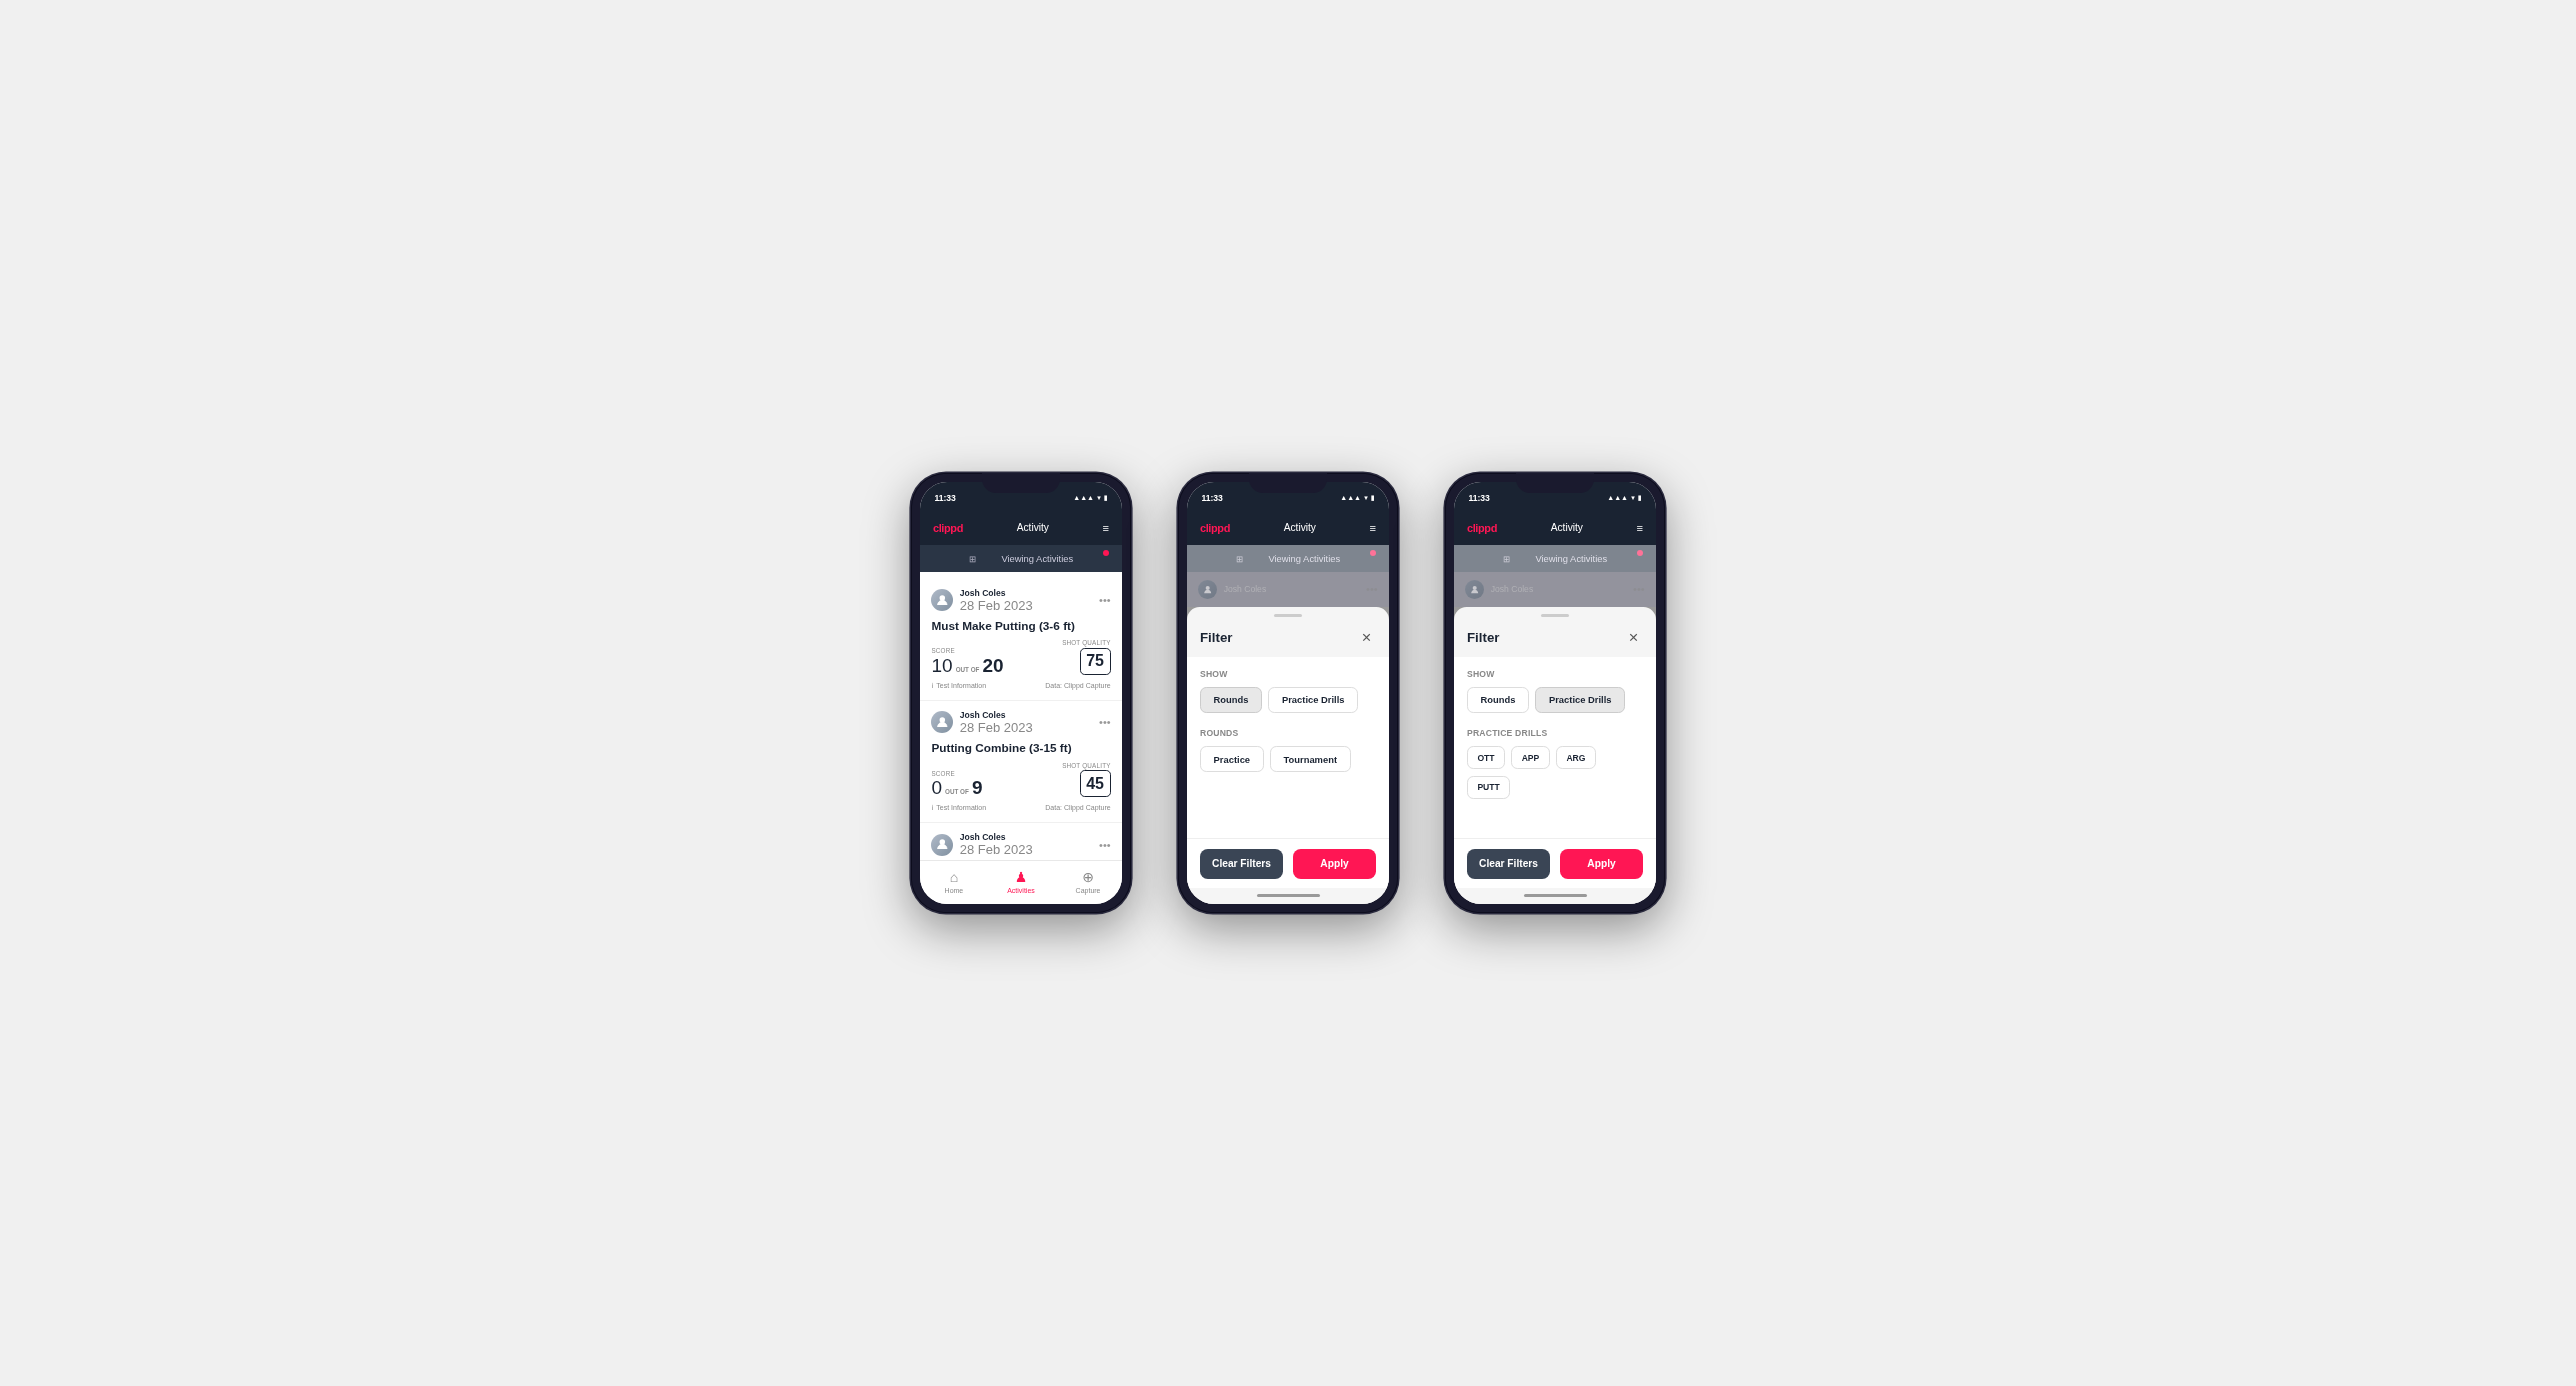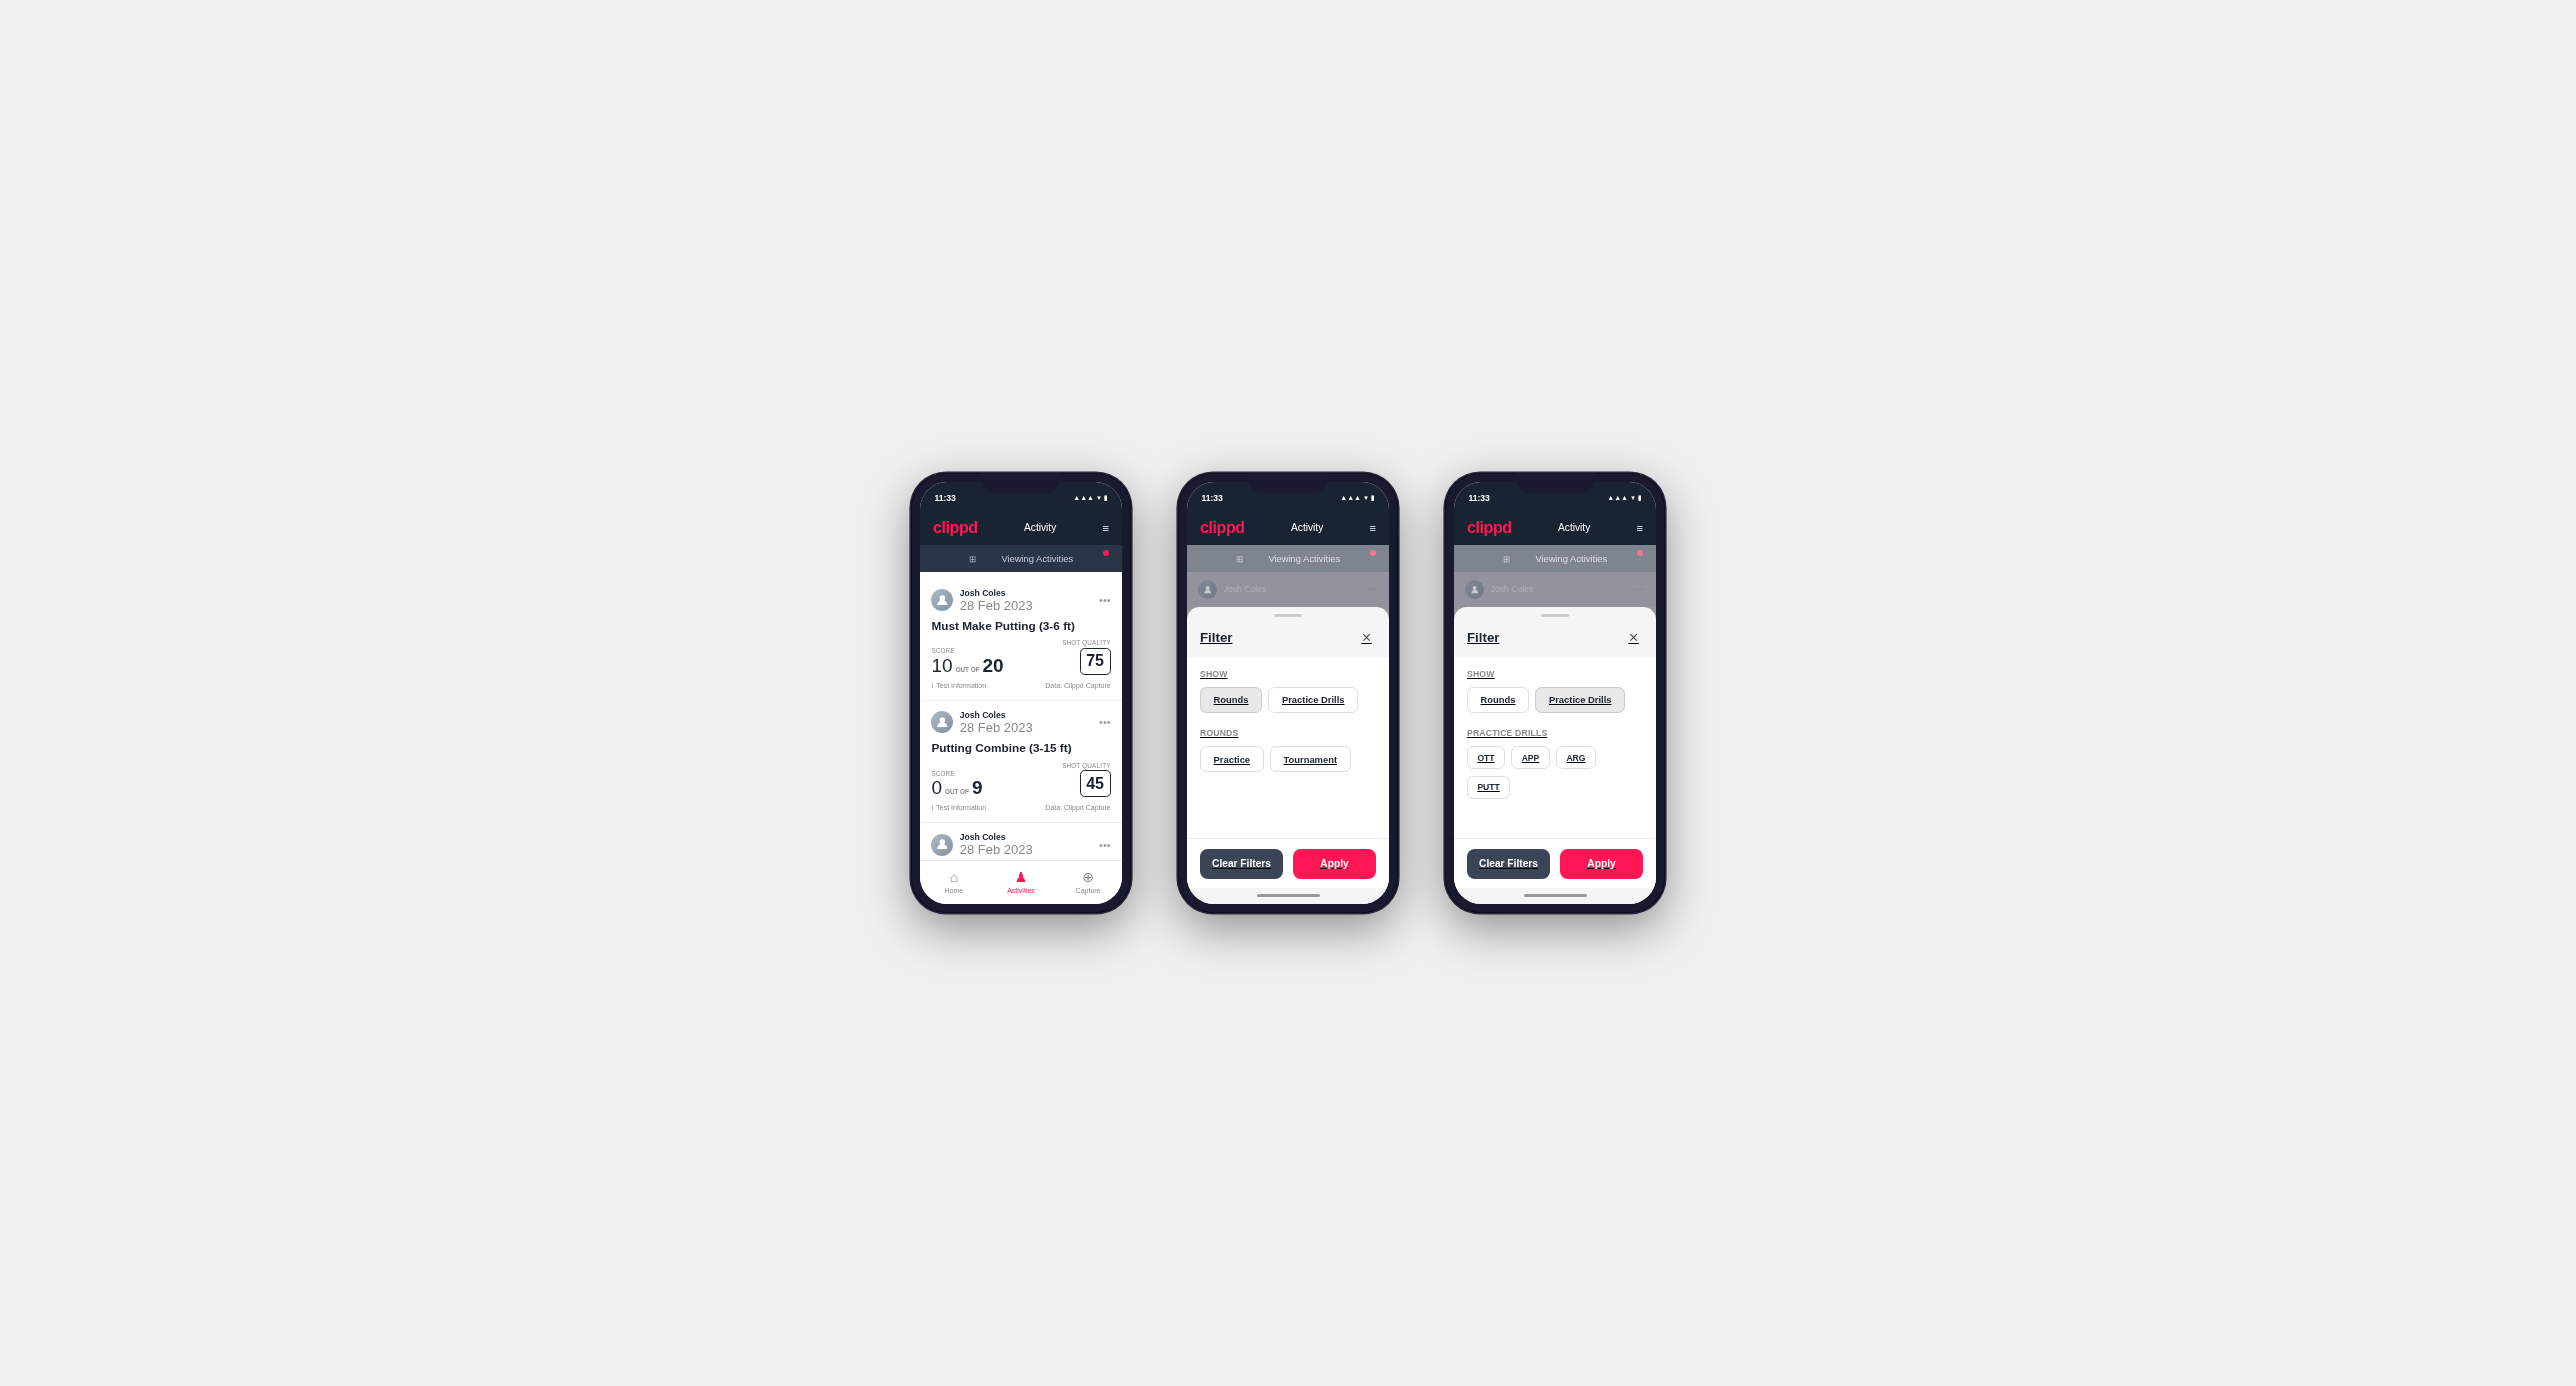--- a/index.html
+++ b/index.html
@@ -95,21 +95,21 @@
       display: flex;
       justify-content: space-between;
       align-items: center;
       padding: 6.3px 12.6px;
       height: 35px;
       flex-shrink: 0;
     }
 
     .nav-logo {
       color: #ff1654;
-      font-size: 16px;
+      font-size: 11px;
       font-weight: 800;
       letter-spacing: -0.4px;
     }
 
     .nav-title {
       color: #fff;
       font-size: 10.2px;
       font-weight: 500;
     }
 
@@ -335,21 +335,20 @@
 
     .tab-label.active { color: #ff1654; }
 
     
     .filter-overlay {
       flex: 1;
       display: flex;
       flex-direction: column;
       background: rgba(0,0,0,0.4);
       position: relative;
-      text-decoration: underline;
     }
 
     .filter-sheet {
       flex: 1;
       background: #f5f5f5;
       border-radius: 12.6px 12.6px 0 0;
       display: flex;
       flex-direction: column;
       overflow: hidden;
     }

